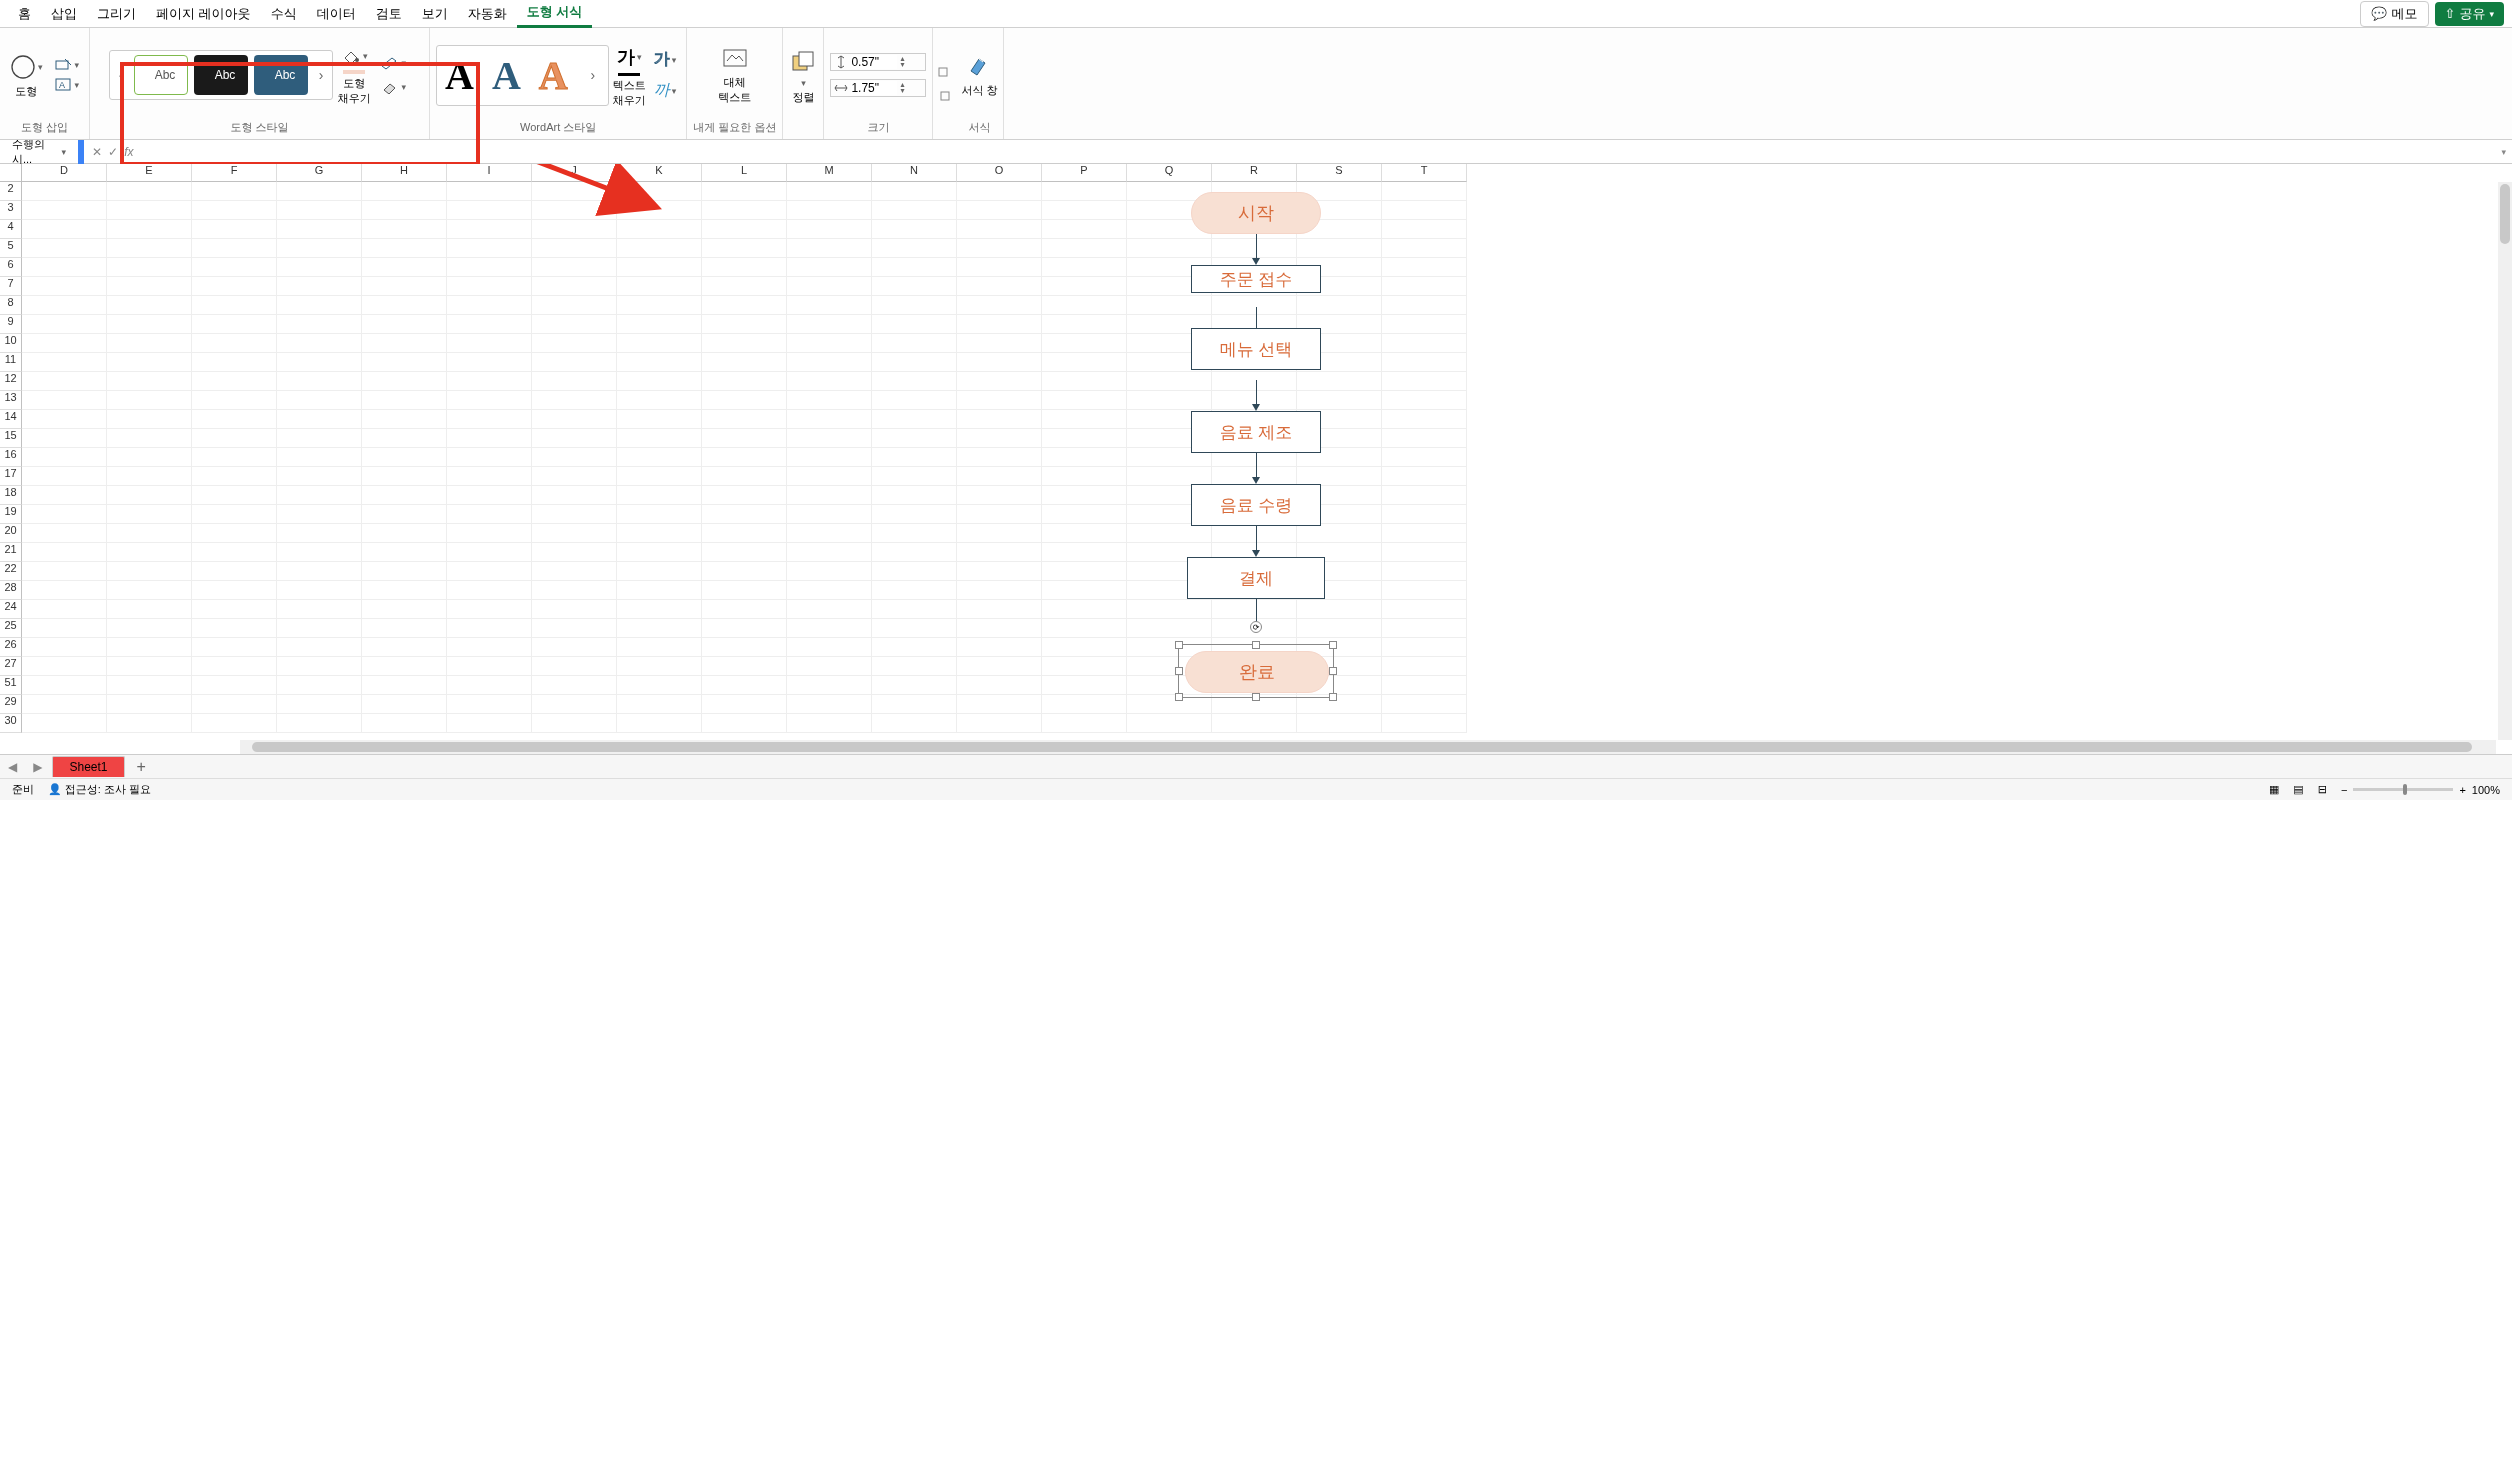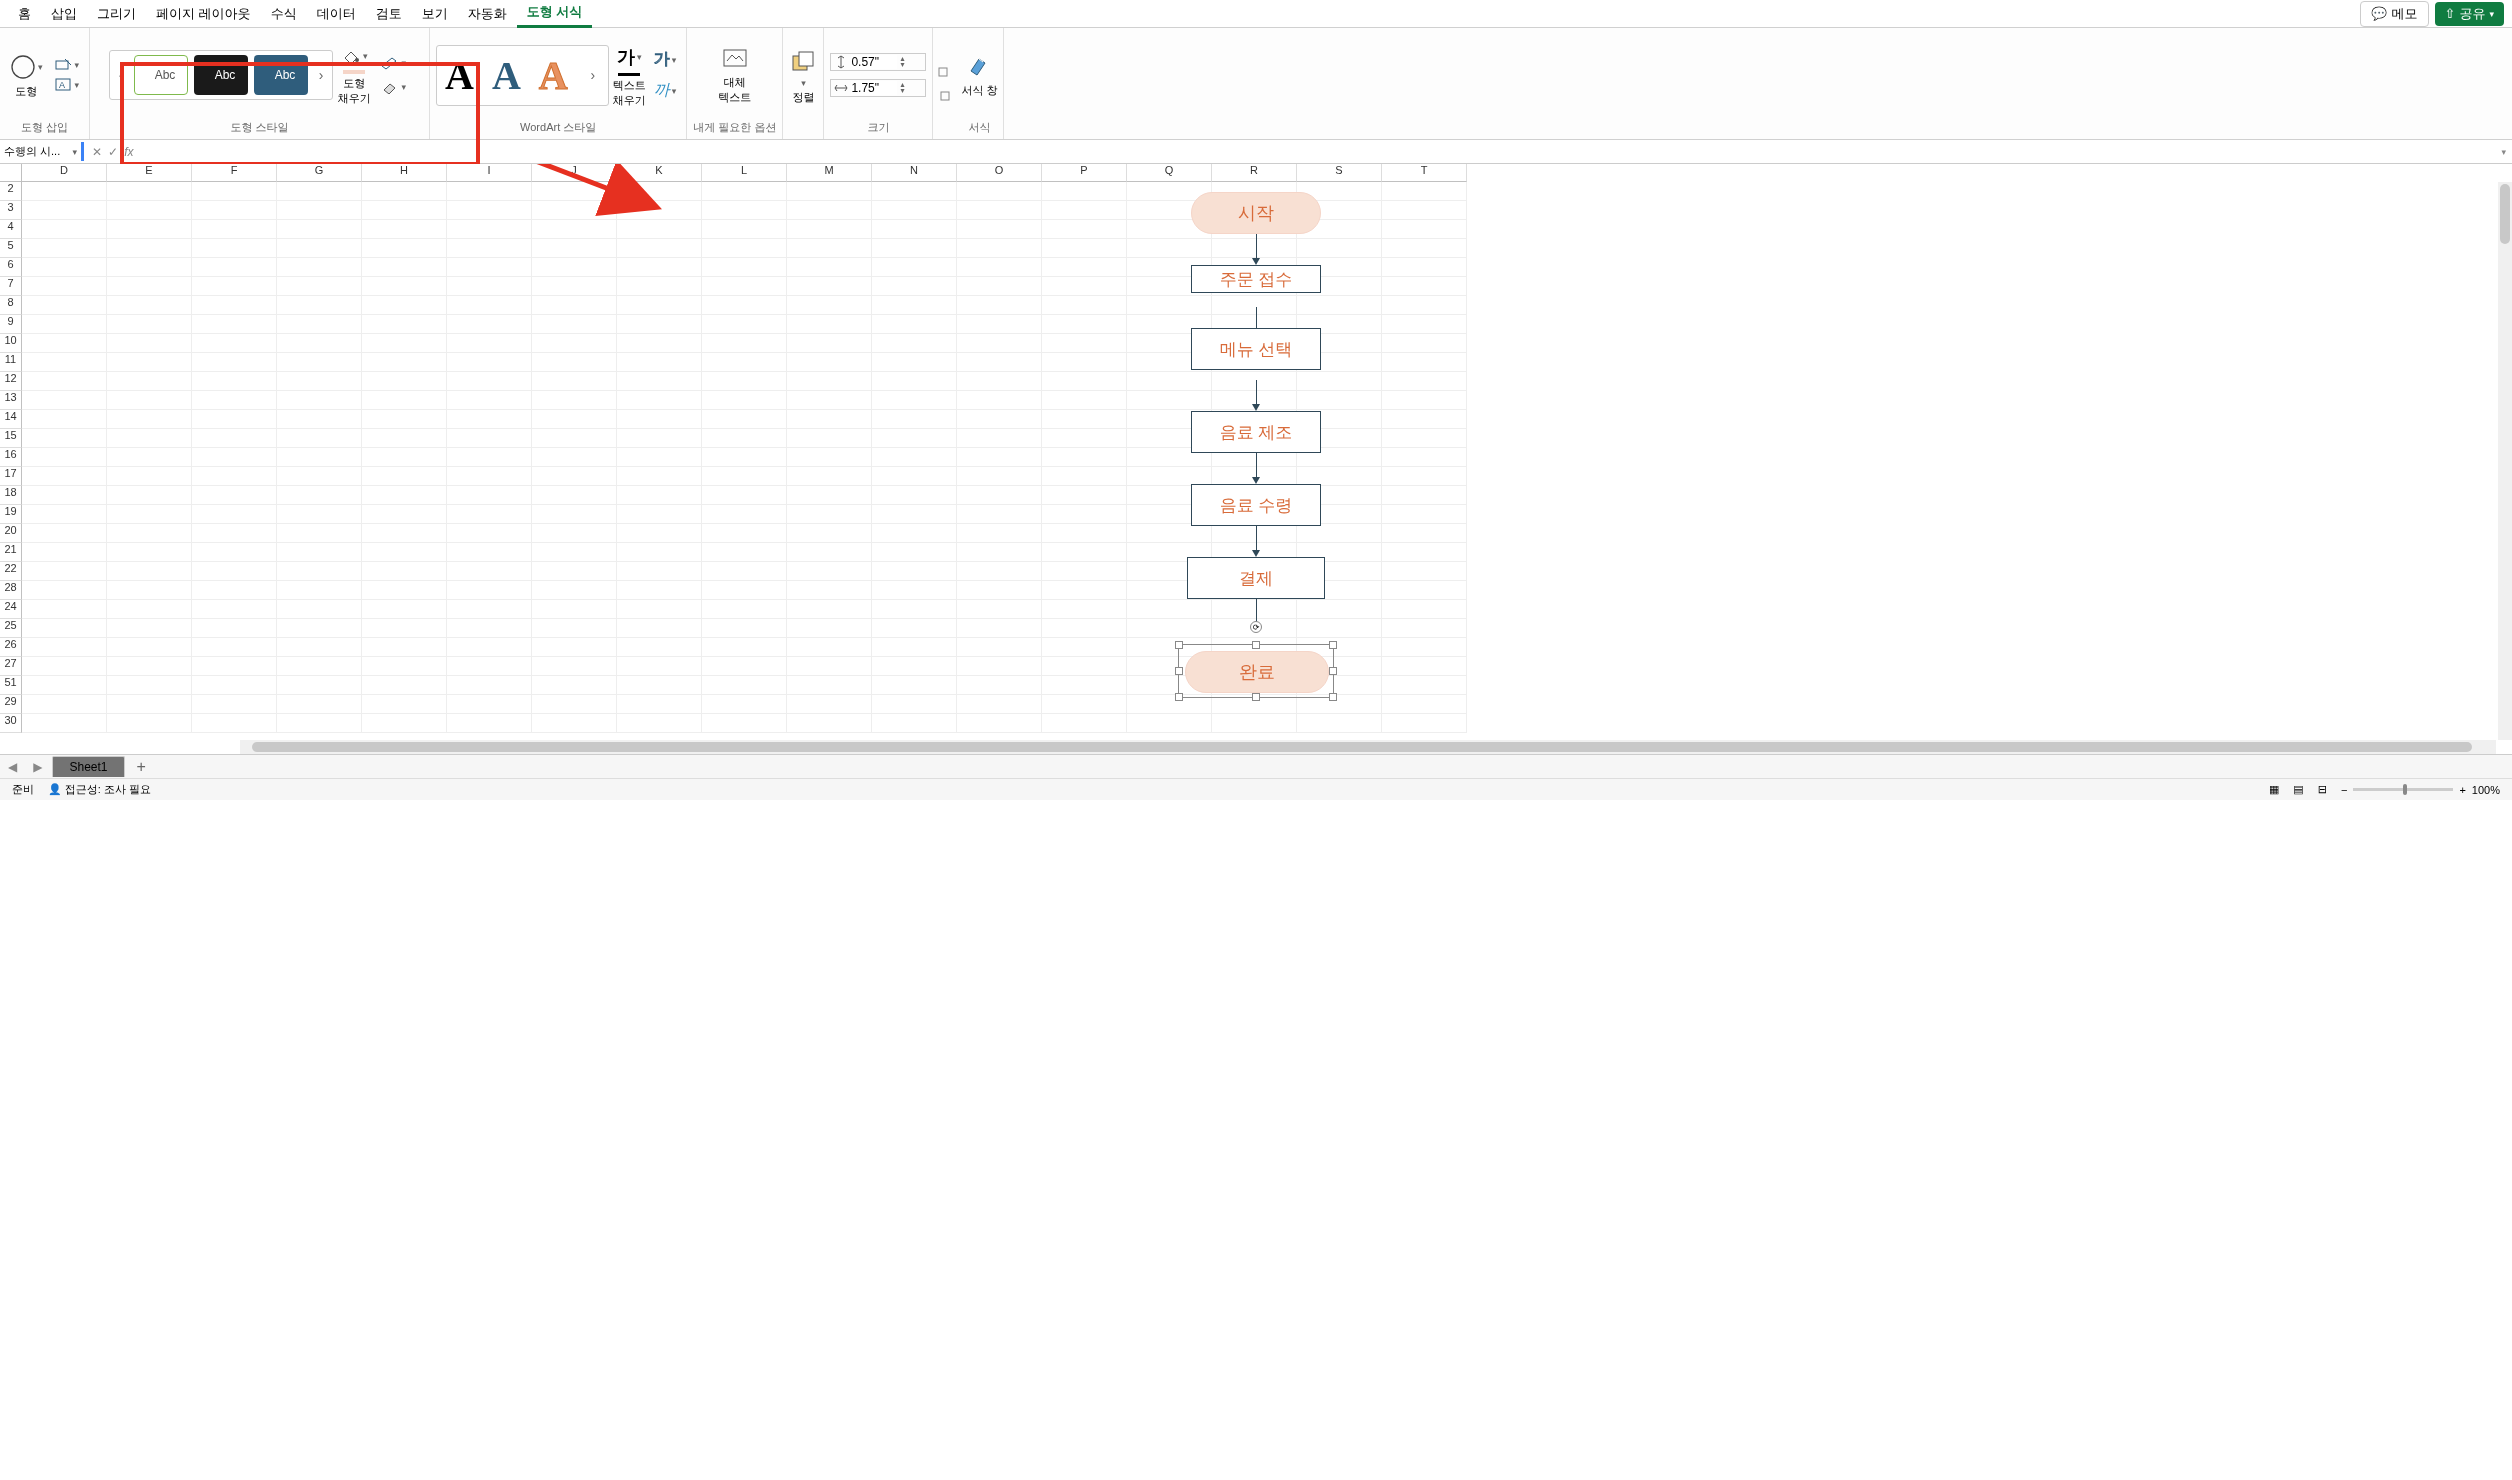--- a/index.html
+++ b/index.html
@@ -49,21 +49,21 @@
 
 .text-fill-col { display: flex; flex-direction: column; align-items: center; gap: 2px; }
 
 
 .size-row { display: flex; align-items: center; gap: 3px; border: 1px solid #ccc; padding: 1px 3px; width: 96px; margin: 2px 0; }
 .size-row input { border: none; outline: none; width: 46px; font-size: 12px; }
 .spinner { display: flex; flex-direction: column; line-height: 6px; font-size: 8px; color: #666; }
 
 
 .formula-bar { display: flex; align-items: center; height: 24px; border-bottom: 1px solid #ccc; }
-.name-box { width: 84px; border-right: 3px solid #3b82f6; padding: 2px 4px; font-size: 11px; display: flex; align-items: center; justify-content: space-between; }
+.name-box { width: 84px; border-right: 6px solid #3b82f6; padding: 2px 12px; font-size: 11px; display: flex; align-items: center; justify-content: space-between; }
 .fx-btns { display: flex; gap: 6px; padding: 0 8px; color: #888; }
 .fx-input { flex: 1; padding: 2px 6px; }
 
 
 .grid-wrap { position: relative; height: 590px; overflow: hidden; }
 .col-headers { display: flex; position: absolute; top: 0; left: 22px; height: 18px; }
 .col-h { width: 85px; border-right: 1px solid #ddd; border-bottom: 1px solid #c0c0c0; text-align: center; font-size: 11px; color: #333; background: #fff; }
 .row-headers { position: absolute; top: 18px; left: 0; width: 22px; }
 .row-h { height: 19px; border-right: 1px solid #c0c0c0; border-bottom: 1px solid #ddd; text-align: center; font-size: 11px; color: #333; background: #fff; }
 .corner { position: absolute; top: 0; left: 0; width: 22px; height: 18px; border-right: 1px solid #c0c0c0; border-bottom: 1px solid #c0c0c0; background: #fff; }
@@ -82,21 +82,21 @@
 .sel-box { position: absolute; border: 1px solid #888; }
 .handle { position: absolute; width: 8px; height: 8px; background: #fff; border: 1px solid #888; }
 .rot-handle { position: absolute; width: 12px; height: 12px; border: 1px solid #888; border-radius: 50%; background: #fff; left: 50%; transform: translateX(-50%); top: -24px; display: flex; align-items: center; justify-content: center; font-size: 8px; }
 
 
 .big-arrow { position: absolute; pointer-events: none; }
 
 
 .sheet-bar { display: flex; align-items: center; height: 24px; border-top: 1px solid #ccc; background: #f6f6f6; font-size: 12px; }
 .sheet-nav { padding: 0 8px; color: #888; cursor: pointer; }
-.sheet-tab { padding: 3px 16px; background: #737373; border: 1px solid #ccc; border-bottom: none; border-radius: 2px 2px 0 0; margin: 0 2px; }
+.sheet-tab { padding: 3px 16px; background: #ef4444; border: 1px solid #ccc; border-bottom: none; border-radius: 2px 2px 0 0; margin: 0 2px; }
 .sheet-add { padding: 0 10px; color: #666; cursor: pointer; font-size: 16px; }
 
 
 .status-bar { display: flex; align-items: center; height: 22px; background: #f6f6f6; border-top: 1px solid #ddd; font-size: 11px; padding: 0 12px; gap: 14px; }
 .status-bar .spacer { flex: 1; }
 .zoom-ctl { display: flex; align-items: center; gap: 6px; }
 .zoom-slider { width: 100px; height: 3px; background: #ccc; position: relative; }
 .zoom-thumb { position: absolute; left: 50%; top: -4px; width: 4px; height: 11px; background: #888; border-radius: 2px; }
 
 .hscroll { position: absolute; bottom: 0; left: 240px; right: 16px; height: 14px; background: #f0f0f0; }

